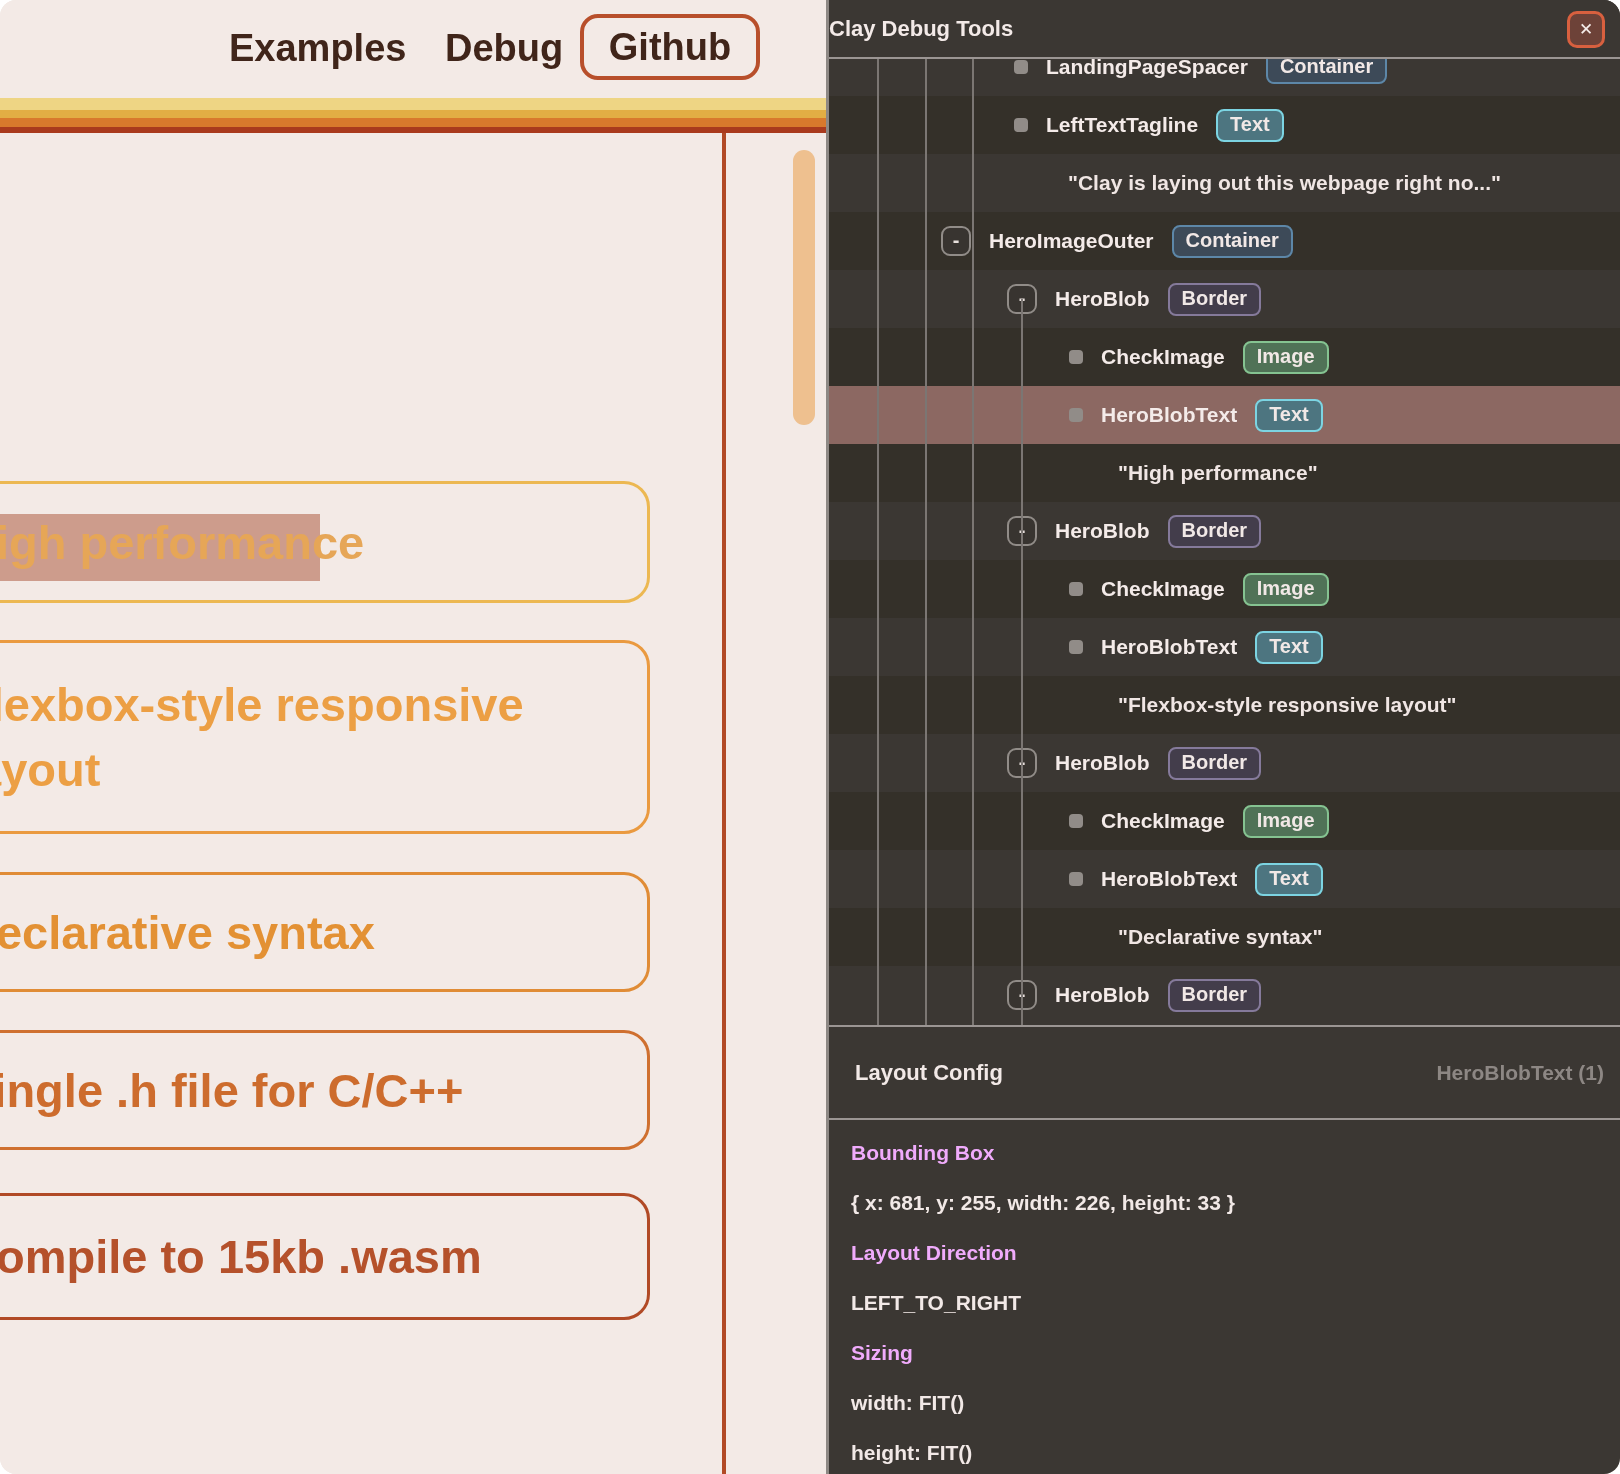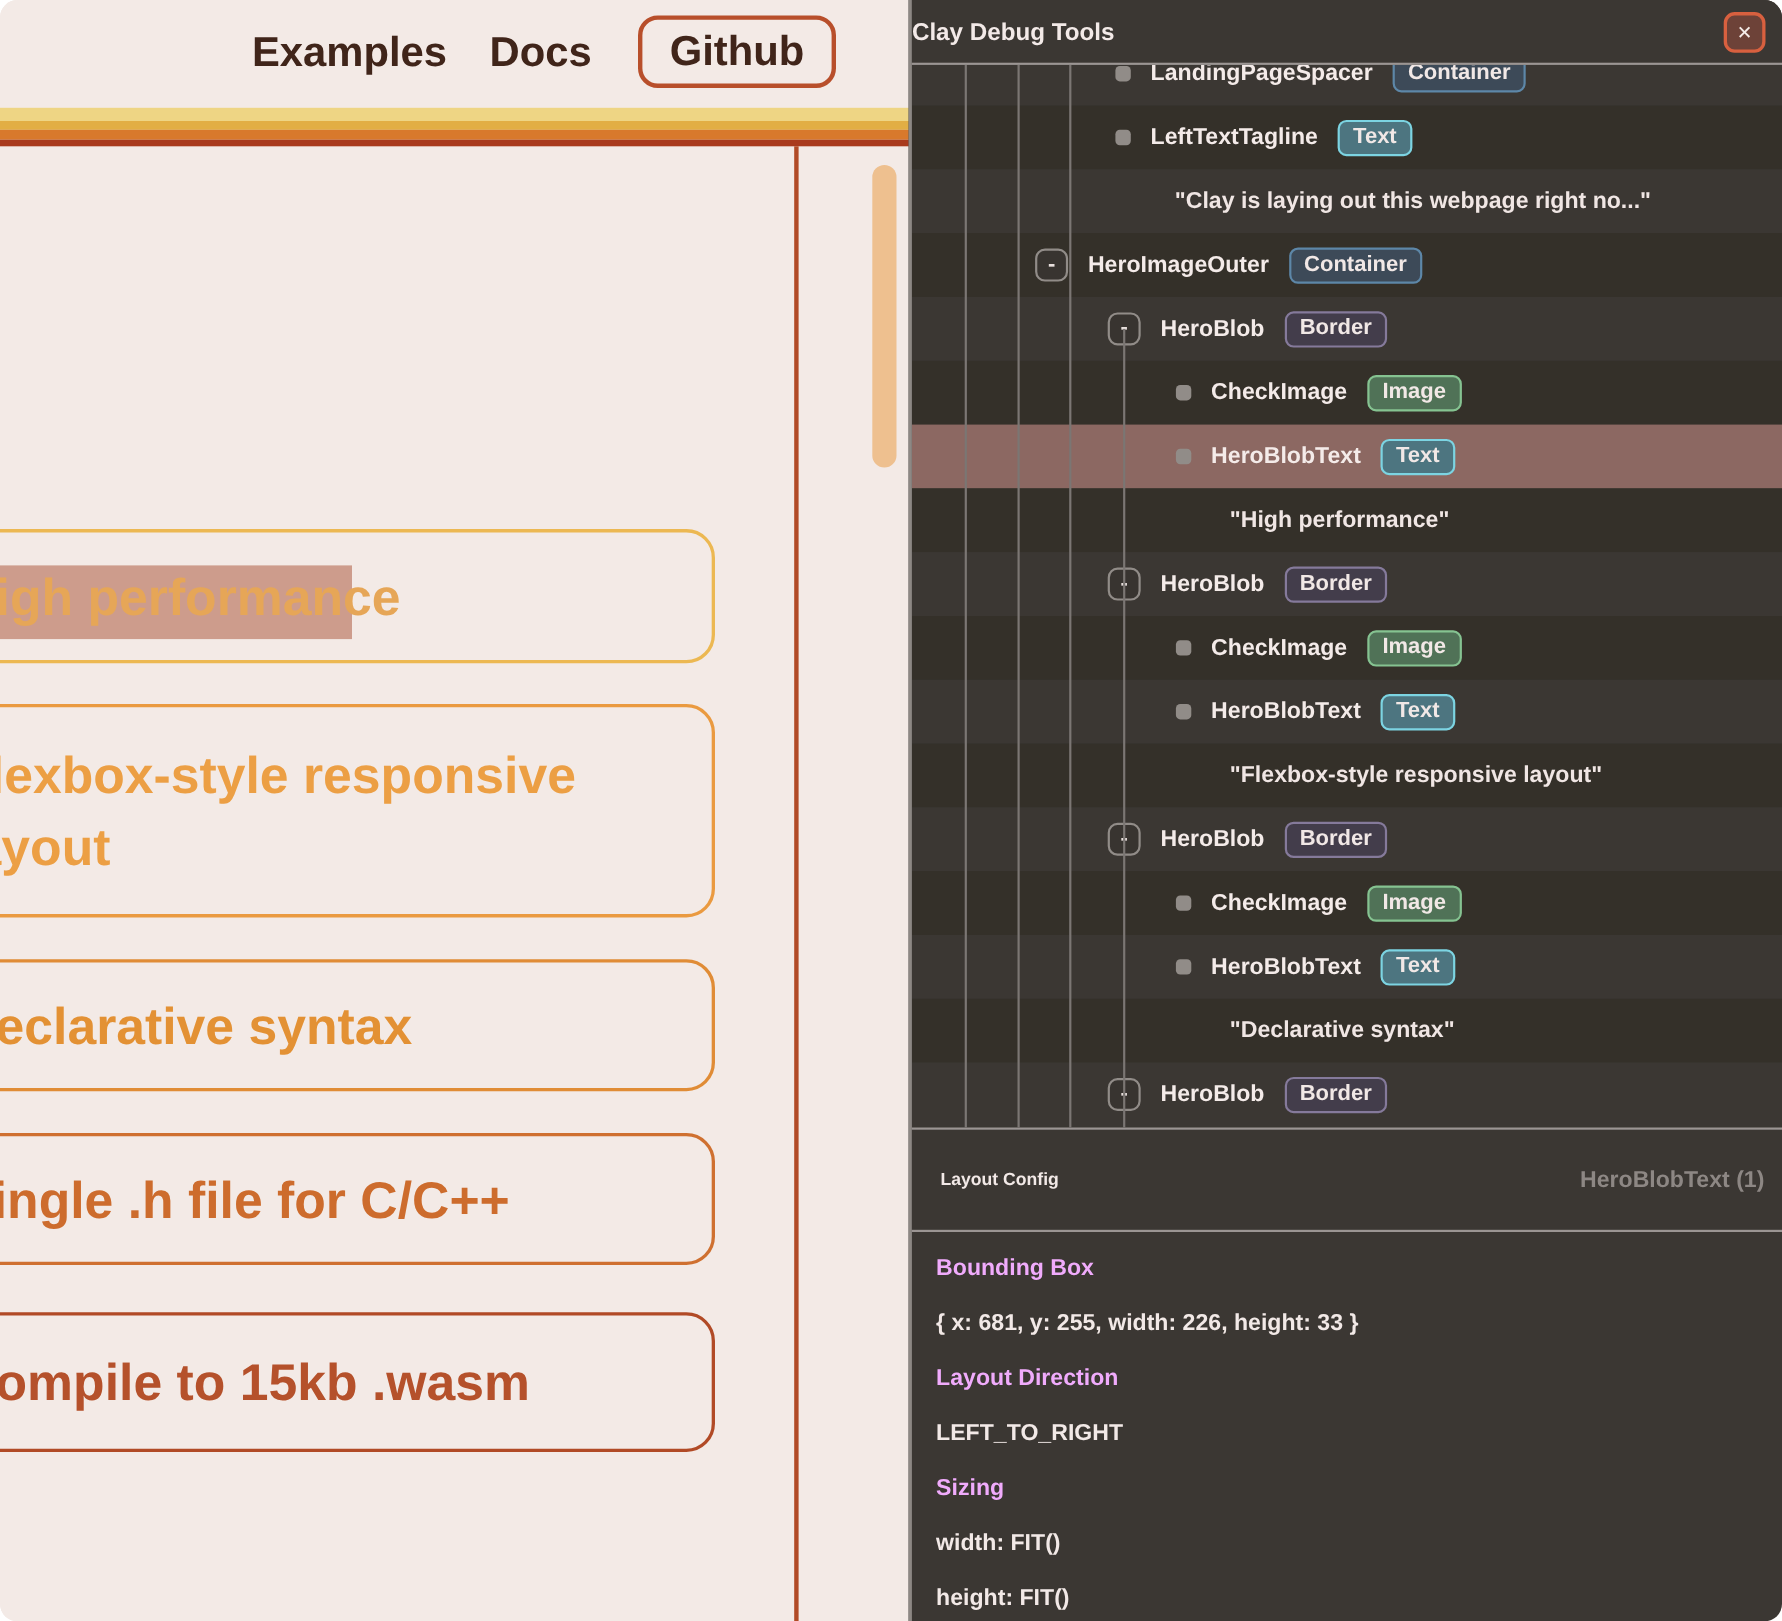--- a/index.html
+++ b/index.html
@@ -54,37 +54,37 @@
 
   .toggle{width:30px;height:30px;flex:0 0 30px;border:2px solid #918c88;border-radius:9px;background:#383430;
     color:#e8e0dd;font-size:20px;font-weight:bold;display:flex;align-items:center;justify-content:center;line-height:1;padding-bottom:3px;}
   .bullet{width:14px;height:14px;flex:0 0 14px;border-radius:4px;background:#918c88;margin-left:7px;}
   .node-label{font-size:21px;font-weight:600;color:#f4ebe9;}
   .badge{font-size:20px;font-weight:bold;color:#f1e8e6;border:2px solid;border-radius:8px;padding:2px 12px 4px;}
   .quote-text{font-size:21px;font-weight:600;color:#f0e6e4;}
 
   .config-head{position:absolute;left:0;right:0;top:1027px;height:91px;display:flex;align-items:center;
     justify-content:space-between;padding:0 16px 0 26px;background:#3b3733;}
-  .config-title{font-size:16px;font-weight:bold;color:#f2e9e7;}
+  .config-title{font-size:22px;font-weight:bold;color:#f2e9e7;}
   .config-selected{font-size:21px;font-weight:bold;color:#8d8784;}
   .config-body{position:absolute;left:22px;right:10px;top:1128px;}
   .cfg-line{height:50px;display:flex;align-items:center;font-size:21px;font-weight:600;}
   .cfg-line.label{color:#f0abfc;}
   .cfg-line.value{color:#f2e9e7;}
 </style>
 </head>
 <body>
 
 <div class="screen">
 
   <div class="page">
 
     <nav>
       <div class="nav-item" style="left:229px">Examples</div>
-      <div class="nav-item" style="left:445px">Docs</div>
+      <div class="nav-item" style="left:445px">Debug</div>
       <div class="github-btn">
         <span>Github</span>
       </div>
     </nav>
 
     <div class="stripes" id="stripes">
         <div class="stripe" style="height: 12px; background: rgb(238, 213, 132);"></div>
         <div class="stripe" style="height: 8px; background: rgb(226, 174, 68);"></div>
         <div class="stripe" style="height: 9px; background: rgb(216, 121, 44);"></div>
         <div class="stripe" style="height: 6px; background: rgb(169, 58, 29);"></div>

